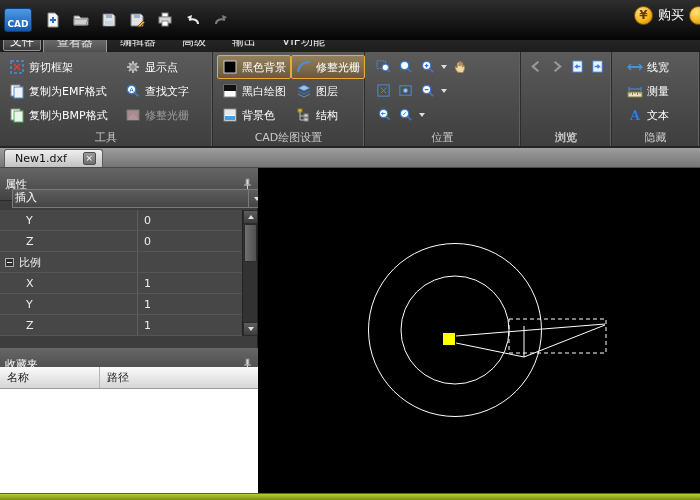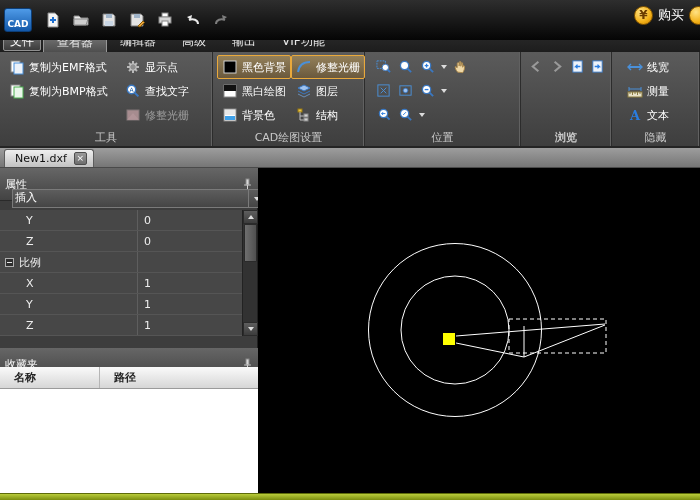--- a/index.html
+++ b/index.html
@@ -48,21 +48,21 @@
   .icn svg { width:16px; height:16px; }
   .mini-btn { width:21px; height:20px; display:flex; align-items:center; justify-content:center; }
   .mini-btn svg { width:15px; height:15px; }
   .pos-row { display:flex; align-items:center; gap:1px; height:24px; }
   .caret { width:0; height:0; border-left:3px solid transparent; border-right:3px solid transparent;
     border-top:4px solid #dcdcdc; margin:0 2px; }
 
   
   .doctabs { position:absolute; top:148px; left:0; width:700px; height:20px;
     background:linear-gradient(#9d9d9d,#767676); border-bottom:1px solid #4a4a4a; display:flex; align-items:flex-end; }
-  .doctab { margin-left:4px; height:18px; display:flex; align-items:center; gap:7px; padding:0 6px 0 10px;
+  .doctab { margin-left:4px; height:18px; display:flex; align-items:center; gap:16px; padding:0 6px 0 10px;
     background:linear-gradient(#efefef,#c2c2c2); border:1px solid #5d5d5d; border-bottom:none;
     border-radius:3px 3px 0 0; color:#111; font-size:11px; }
   .tab-close { width:13px; height:13px; background:linear-gradient(#9a9a9a,#6e6e6e); border:1px solid #4e4e4e;
     color:#fff; font-size:9px; line-height:11px; text-align:center; border-radius:2px; }
 
   
   .content { position:absolute; top:168px; left:0; width:700px; height:325px; display:flex; }
 
   
   .leftpanel { position:relative; width:258px; height:100%; background:#3d3d3d; border-right:1px solid #1f1f1f; }
@@ -87,21 +87,21 @@
   .sbtn { width:15px; height:14px; background:linear-gradient(#5e5e5e,#3c3c3c); border:1px solid #2a2a2a;
     display:flex; align-items:center; justify-content:center; }
   .sbtn.down { position:absolute; bottom:0; }
   .tri-up { width:0; height:0; border-left:3px solid transparent; border-right:3px solid transparent; border-bottom:4px solid #ddd; }
   .tri-dn { width:0; height:0; border-left:3px solid transparent; border-right:3px solid transparent; border-top:4px solid #ddd; }
   .thumb { position:absolute; top:14px; left:1px; width:13px; height:38px;
     background:linear-gradient(90deg,#6f6f6f,#505050); border:1px solid #2a2a2a; border-radius:1px; }
   .fav-header { top:180px; }
   .cols-header { position:absolute; top:199px; left:0; width:258px; height:22px;
     background:linear-gradient(#fafafa,#d6d6d6); border-bottom:1px solid #9a9a9a; display:flex; color:#222; }
-  .colcell { display:flex; align-items:center; padding-left:14px;font-weight:bold; }
+  .colcell { display:flex; align-items:center; padding-left:7px; }
   .colcell.c1 { width:100px; border-right:1px solid #b5b5b5; }
   .fav-body { position:absolute; top:221px; left:0; width:258px; bottom:0; background:#fff; }
 
   
   .canvas { position:relative; width:442px; height:325px; background:#000; overflow:hidden; }
 
   
   .statusbar { position:absolute; bottom:0; left:0; width:700px; height:7px;
     background:linear-gradient(#b9cc3a,#7c8e10); border-top:1px solid #5d6b0a; }
 
@@ -189,20 +189,29 @@
     <div class="mtab">高级</div>
     <div class="mtab">输出</div>
     <div class="mtab">VIP功能</div>
   </div>
 
   <div class="ribbon">
 
     <div class="rb-group" style="width:213px;">
       <div style="display:flex;">
         <div class="rb-col" style="width:116px;">
+          <div class="rb-btn">
+            <span class="icn">
+              <svg viewBox="0 0 16 16">
+                  <rect x="2" y="2" width="12" height="12" fill="none" stroke="#4a90d9" stroke-dasharray="3 2" stroke-width="1.5"></rect>
+                  <path d="M5 11l6-6M5 5l6 6" stroke="#d04848" stroke-width="1.3"></path>
+                </svg>
+            </span>
+            <span>剪切框架</span>
+          </div>
           <div class="rb-btn">
             <span class="icn">
               <svg viewBox="0 0 16 16">
                   <rect x="2" y="2" width="9" height="11" fill="#fff" stroke="#888"></rect>
                   <rect x="5" y="4" width="9" height="11" fill="#eef3fa" stroke="#4a90d9"></rect>
                 </svg>
             </span>
             <span>复制为EMF格式</span>
           </div>
           <div class="rb-btn">

